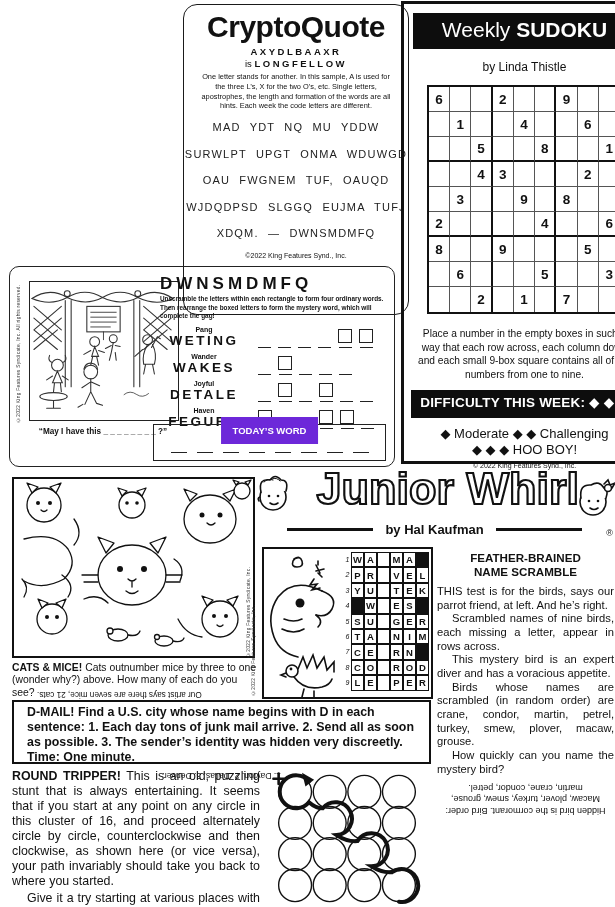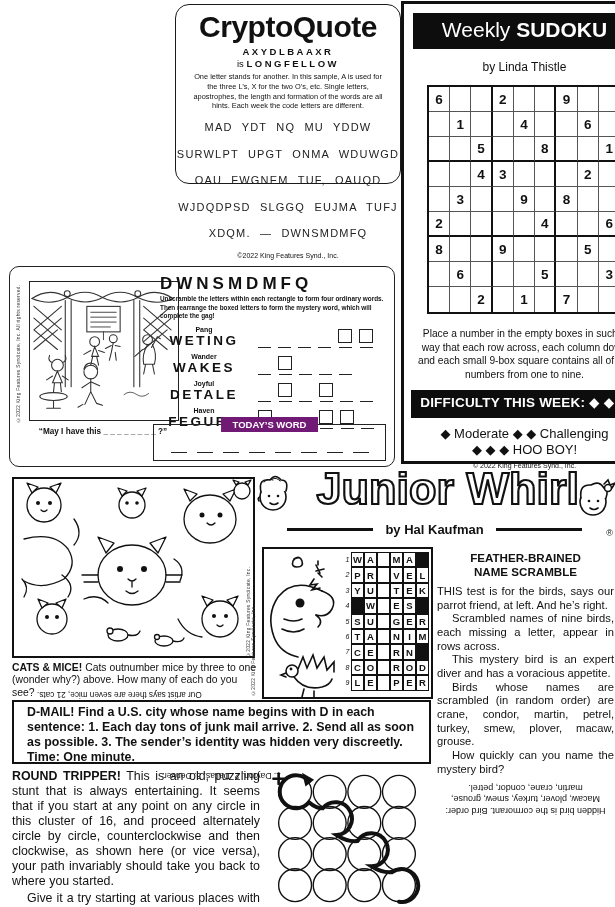--- a/index.html
+++ b/index.html
@@ -5,21 +5,21 @@
   html,body { margin:0; padding:0; background:#e8e8e8; }
   .page {
     position:relative; width:615px; height:907px; margin:0 auto;
     background:#ffffff; overflow:hidden;
     font-family:"Liberation Sans","DejaVu Sans",sans-serif; color:#111;
   }
   .abs { position:absolute; }
   .flip { display:inline-block; transform:rotate(180deg); }
 
   
-  .cq { left:175px; top:4px; width:226px; height:180px; border:1.5px solid #1a1a1a; border-radius:14px; text-align:center; box-sizing:border-box; }
+  .cq { left:183px; top:4px; width:226px; height:311px; border:1.5px solid #1a1a1a; border-radius:14px; text-align:center; box-sizing:border-box; }
   .cq-title { font-size:30px; font-weight:800; margin-top:5px; letter-spacing:-0.5px; }
   .cq-code { margin-top:2px; font-size:9.5px; font-weight:800; letter-spacing:2.5px; }
   .cq-code2 { font-size:9.5px; margin-top:1px; }
   .cq-code2 .ans { font-weight:800; letter-spacing:2.5px; }
   .cq-instr { margin:3px 12px 0; font-size:7.4px; line-height:1.32; }
   .cq-lines { margin-top:10px; }
   .cq-line { font-size:11px; letter-spacing:1.2px; word-spacing:5px; margin-bottom:14.5px; color:#222; }
   .cq-copy { font-size:7px; margin-top:-2px; }
 
   
@@ -50,21 +50,21 @@
   .sc-instr { font-size:6.4px; font-weight:700; line-height:1.35; margin-top:1px; }
   .sc-row { display:flex; align-items:flex-end; height:27px; }
   .sc-left { width:88px; text-align:center; }
   .sc-clue { font-size:7px; font-weight:700; }
   .sc-word { font-size:13.5px; font-weight:800; letter-spacing:2.5px; line-height:1; margin-top:1px; }
   .sc-slots { display:flex; gap:7px; margin-left:10px; align-items:flex-end; }
   .sc-slot { display:flex; flex-direction:column; align-items:center; gap:2px; }
   .sc-box { width:14px; height:14px; border:1.5px solid #222; box-sizing:border-box; }
   .sc-under { width:13px; border-bottom:1.6px solid #222; height:2px; }
   .sc-tw { position:absolute; left:143px; top:157px; width:233px; height:37px; border:1.5px solid #222; box-sizing:border-box; }
-  .sc-tw-label { position:absolute; top:-8px; left:50%; transform:translateX(-50%); background:#701a75; color:#fff; font-size:9.5px; font-weight:800; padding:2px 12px; white-space:nowrap; }
+  .sc-tw-label { position:absolute; top:-8px; left:50%; transform:translateX(-50%); background:#6d28d9; color:#fff; font-size:9.5px; font-weight:800; padding:8px 12px; white-space:nowrap; }
   .sc-tw-blanks { display:flex; gap:10px; justify-content:center; margin-top:25px; }
   .tw-blank { width:16px; border-bottom:1.6px solid #222; height:2px; }
 
   
   .jw-logo { left:256px; top:468px; width:357px; height:76px; }
   .jw-text { position:absolute; left:30px; right:34px; top:-4px; text-align:right; font-size:45px; font-weight:800; color:#fff; -webkit-text-stroke:2.2px #111; text-shadow:0 0 1px #111; white-space:nowrap; line-height:1.1; }
   .jw-byline-row { position:absolute; left:10px; right:10px; top:54px; display:flex; align-items:center; justify-content:center; gap:12px; }
   .jw-line { height:2.5px; background:#111; width:86px; }
   .jw-by { font-size:13px; font-weight:700; white-space:nowrap; }
   .jw-reg { position:absolute; right:0px; top:60px; font-size:9px; }

